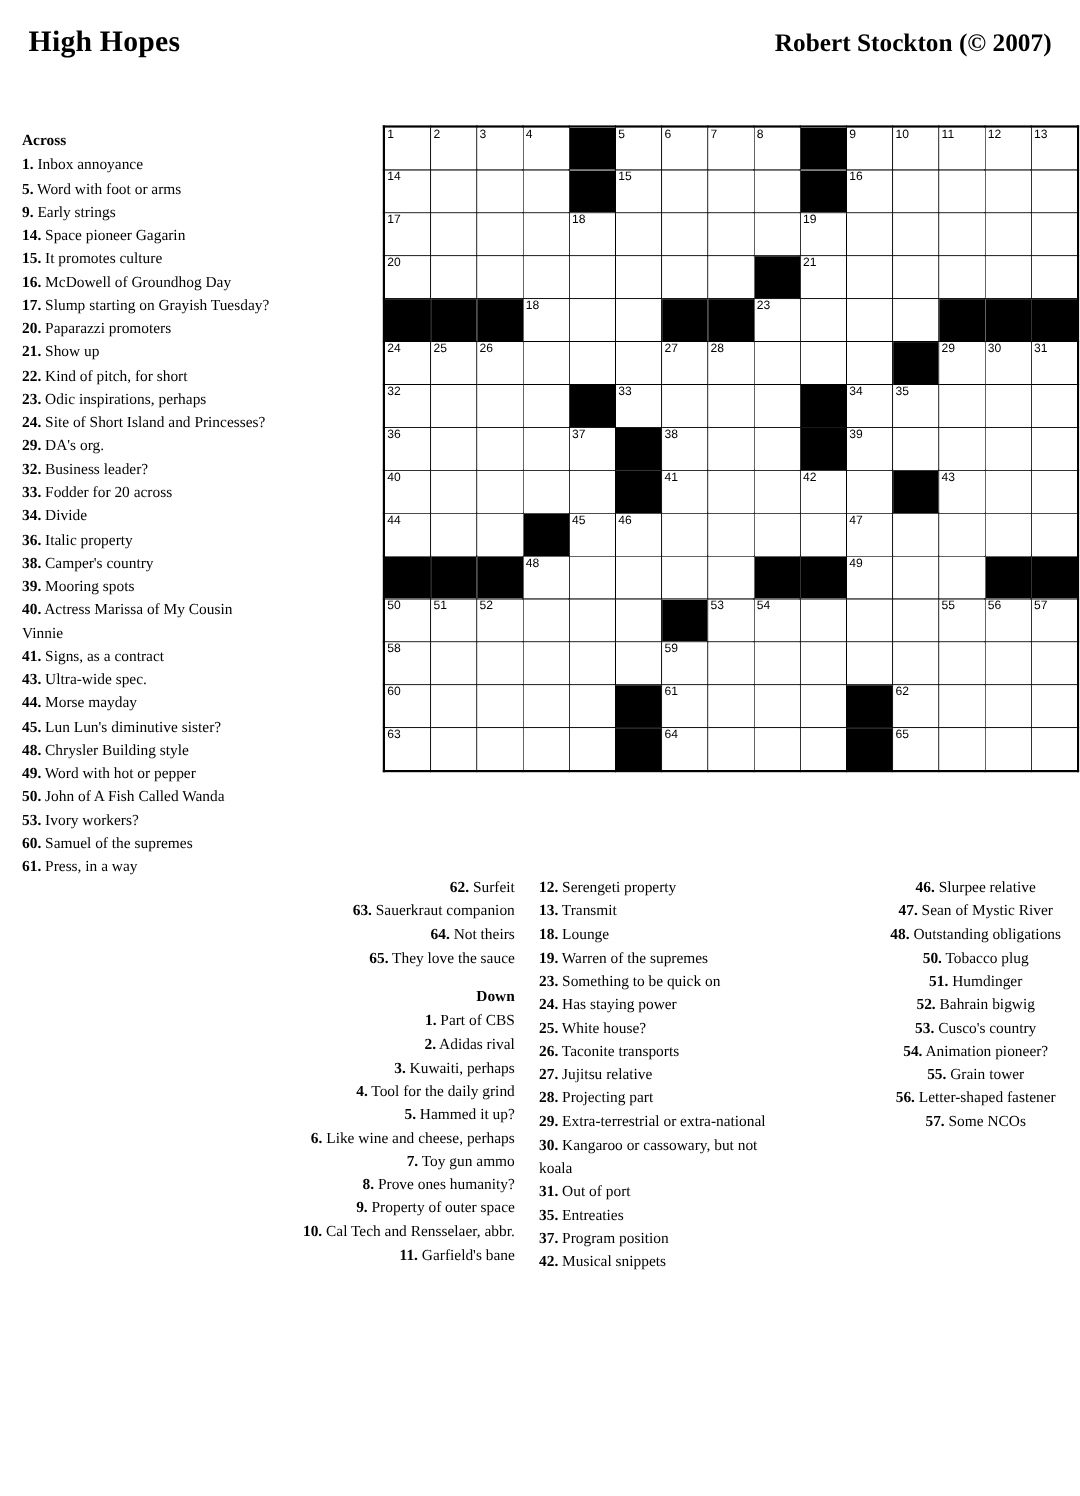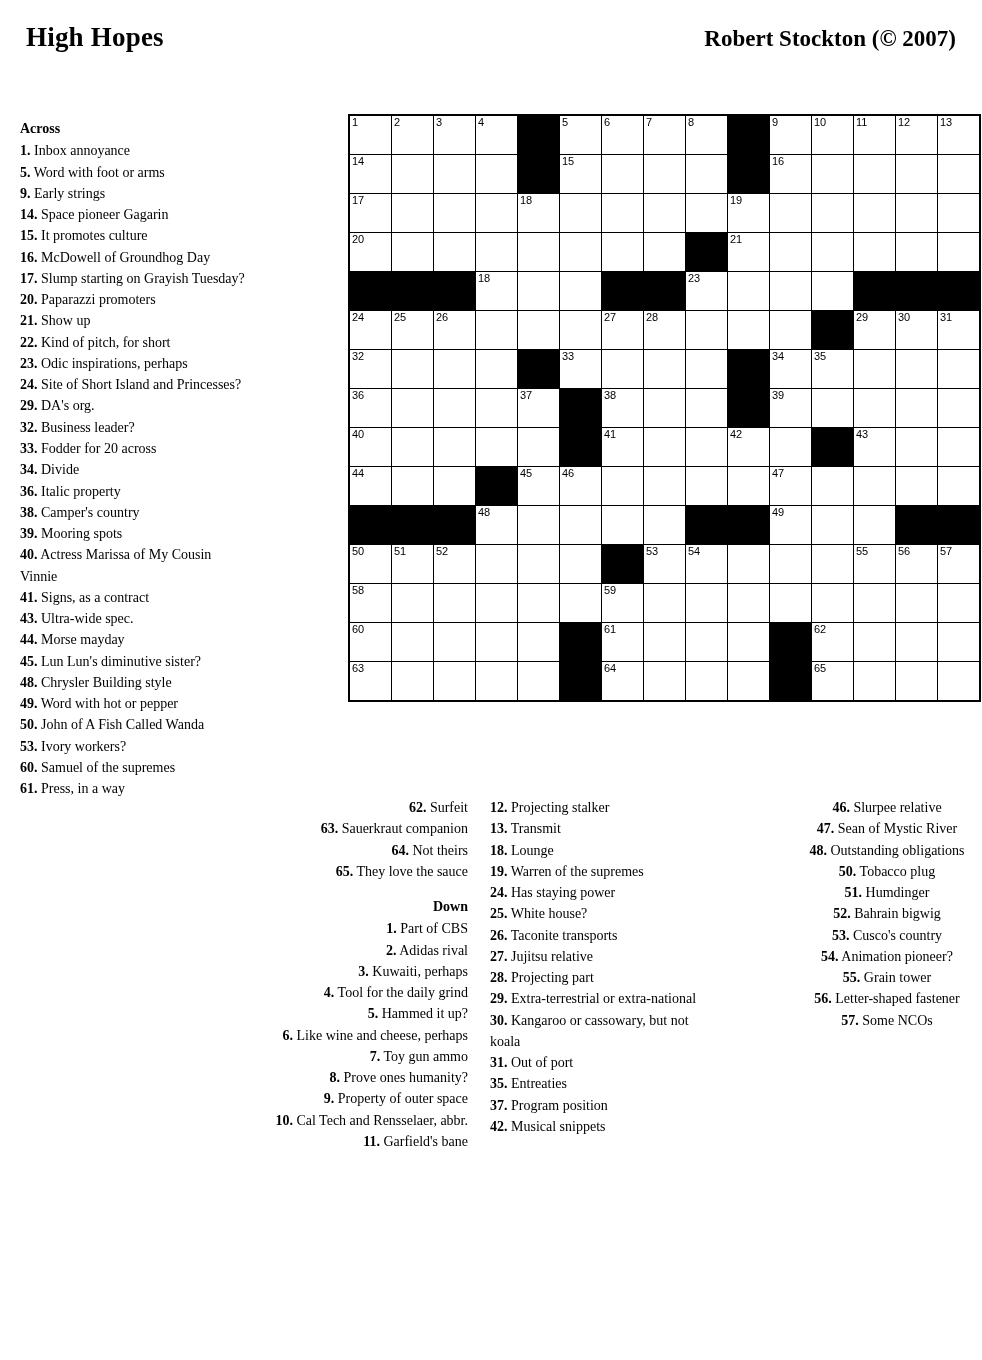--- a/index.html
+++ b/index.html
@@ -547,24 +547,25 @@
         <p class="clue"><span class="n">7.</span><span> Toy gun ammo</span></p>
         <p class="clue"><span class="n">8.</span><span> Prove ones humanity?</span></p>
         <p class="clue"><span class="n">9.</span><span> Property of outer space</span></p>
         <p class="clue"><span class="n">10.</span><span> Cal Tech and Rensselaer, abbr.</span></p>
         <p class="clue"><span class="n">11.</span><span> Garfield's bane</span></p>
       </div>
   </div>
 
   <div class="clue-col" id="col-3">
     <div id="col3-down">
-        <p class="clue"><span class="n">12.</span><span> Projecting stalker</span></p>
+        <p class="clue"><span class="n">12.</span><span> Serengeti property</span></p>
         <p class="clue"><span class="n">13.</span><span> Transmit</span></p>
         <p class="clue"><span class="n">18.</span><span> Lounge</span></p>
         <p class="clue"><span class="n">19.</span><span> Warren of the supremes</span></p>
+        <p class="clue"><span class="n">23.</span><span> Something to be quick on</span></p>
         <p class="clue"><span class="n">24.</span><span> Has staying power</span></p>
         <p class="clue"><span class="n">25.</span><span> White house?</span></p>
         <p class="clue"><span class="n">26.</span><span> Taconite transports</span></p>
         <p class="clue"><span class="n">27.</span><span> Jujitsu relative</span></p>
         <p class="clue"><span class="n">28.</span><span> Projecting part</span></p>
         <p class="clue"><span class="n">29.</span><span> Extra-terrestrial or extra-national</span></p>
         <p class="clue"><span class="n">30.</span><span> Kangaroo or cassowary, but not koala</span></p>
         <p class="clue"><span class="n">31.</span><span> Out of port</span></p>
         <p class="clue"><span class="n">35.</span><span> Entreaties</span></p>
         <p class="clue"><span class="n">37.</span><span> Program position</span></p>

